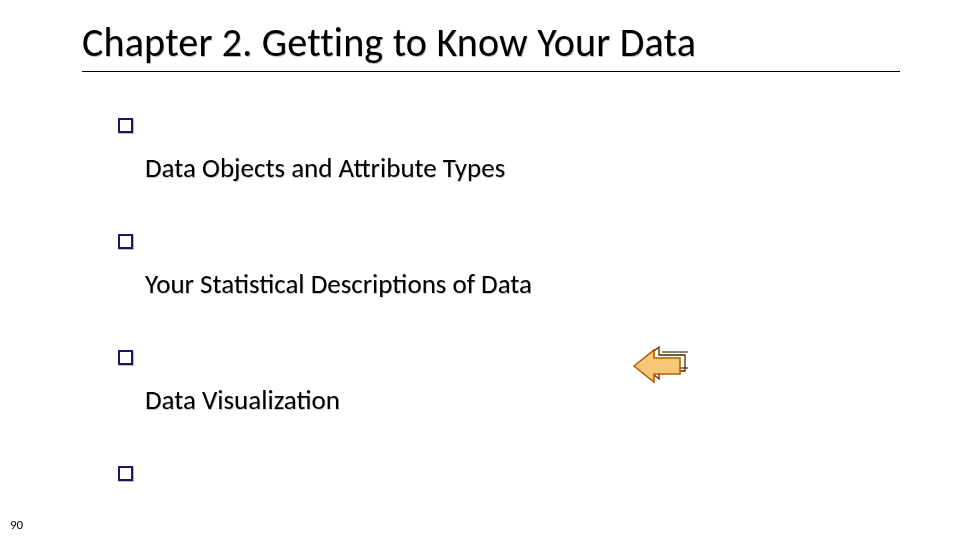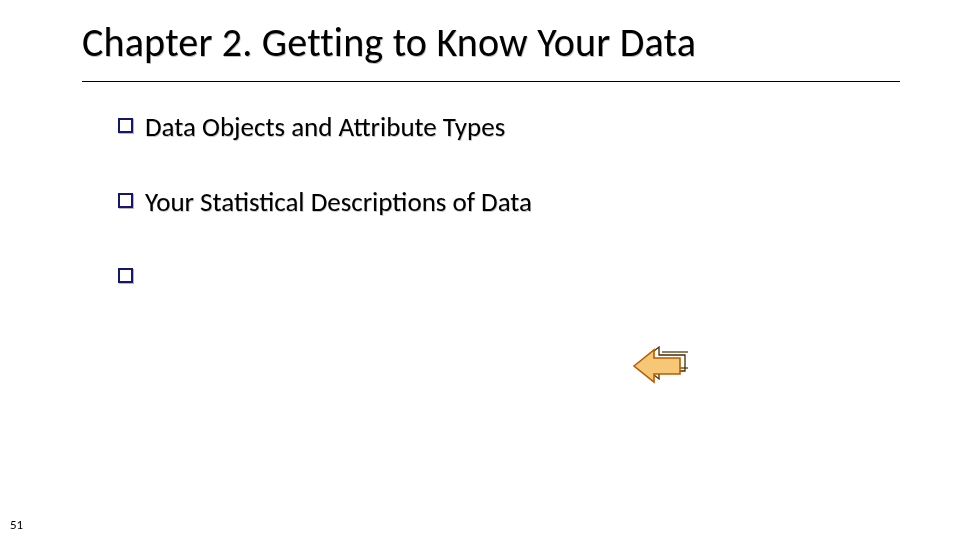--- a/index.html
+++ b/index.html
@@ -6,21 +6,21 @@
   html, body { width: 960px; height: 540px; background: #fff; font-family: "Calibri", "Segoe UI", sans-serif; color: #000; overflow: hidden; }
   .slide { position: relative; width: 960px; height: 540px; }
   .title {
     position: absolute;
     top: 18px;
     left: 82px;
     right: 60px;
     font-size: 40px;
     font-weight: 400;
     letter-spacing: 0.2px;
-    padding-bottom: 14px;
+    padding-bottom: 4px;
     border-bottom: 1.5px solid #000;
     color: #000;
     text-shadow: 0.6px 0.6px 0 #bfbfbf;
   }
   .list {
     position: absolute;
     top: 110px;
     left: 118px;
     right: 160px;
   }
@@ -36,20 +36,21 @@
     border: 2px solid #16166b;
     margin-top: 8px;
     flex: 0 0 15px;
     box-shadow: 1px 1px 0 #b8b8b8;
   }
   .item-text {
     font-size: 27px;
     font-weight: 400;
     color: #000;
     text-shadow: 0.6px 0.6px 0 #c8c8c8;
+    margin-top: 41px;
   }
   .page-num {
     position: absolute;
     left: 10px;
     bottom: 8px;
     font-size: 13px;
     color: #000;
   }
   .arrow-wrap {
     position: absolute;
@@ -71,29 +72,33 @@
     <div class="item">
       <div class="bullet"></div>
       <div class="item-text">Data Objects and Attribute Types</div>
     </div>
     <div class="item">
       <div class="bullet"></div>
       <div class="item-text">Your Statistical Descriptions of Data</div>
     </div>
     <div class="item">
       <div class="bullet"></div>
+      <div class="item-text">Data Visualization</div>
+    </div>
+    <div class="item">
+      <div class="bullet"></div>
     </div>
   </div>
 
   <div class="arrow-wrap">
     <svg viewBox="0 0 60 50">
 
       <polygon points="8,28 28,12 28,20 54,20 54,36 28,36 28,44" fill="none" stroke="#4a2a00" stroke-width="1.3" transform="translate(3,-3)"></polygon>
       <line x1="31" y1="17" x2="57" y2="17" stroke="#4a2a00" stroke-width="1.2" transform="translate(3,-3)"></line>
       <line x1="31" y1="33" x2="57" y2="33" stroke="#4a2a00" stroke-width="1.2" transform="translate(3,-3)"></line>
 
       <polygon points="6,28 26,12 26,20 52,20 52,36 26,36 26,44" fill="#f7c778" stroke="#b85c00" stroke-width="1.6"></polygon>
     </svg>
   </div>
 
-  <div class="page-num">51</div>
+  <div class="page-num">90</div>
 
 </div>
 
 </body></html>

